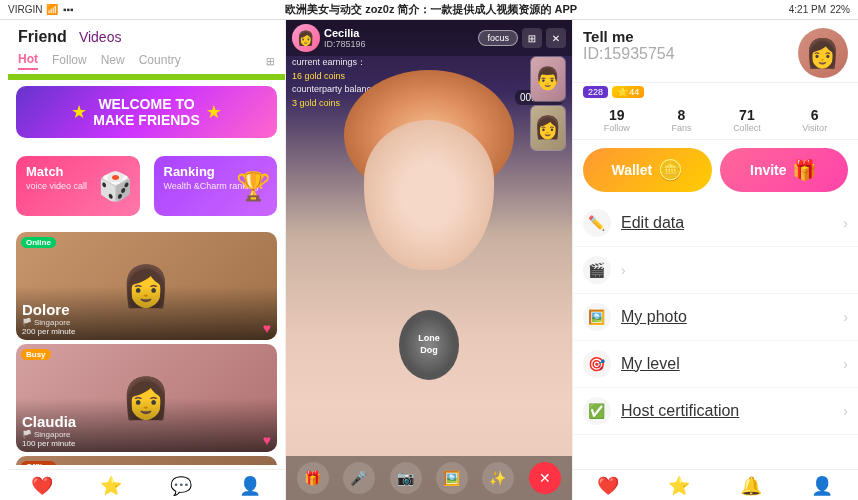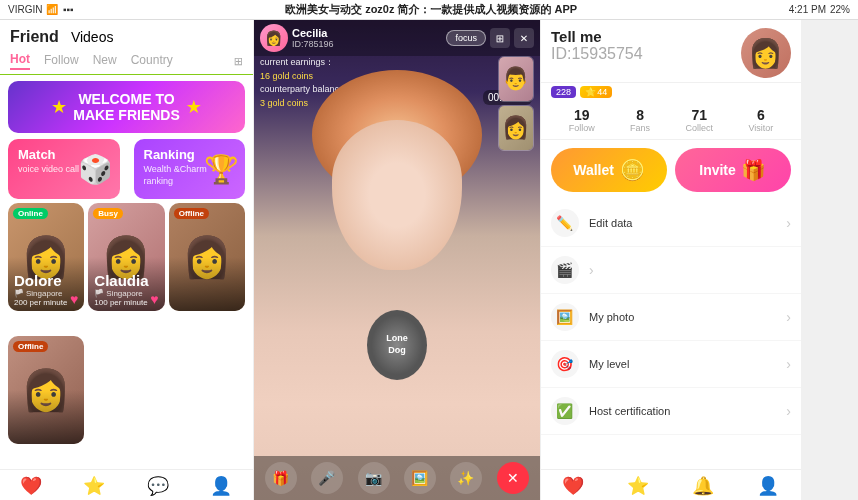--- a/index.html
+++ b/index.html
@@ -31,50 +31,51 @@
 
     
     .content-area {
       display: flex;
       flex: 1;
       overflow: hidden;
     }
 
     
     .left-panel {
-      width: 254px;
+      width: 286px;
       background: #fff;
       display: flex;
       flex-direction: column;
       border-right: 1px solid #eee;
       overflow: hidden;
+      padding-left: 8px;
     }
 
     .left-header {
       display: flex;
       align-items: center;
       padding: 8px 10px 4px;
       gap: 12px;
     }
     .left-header-title {
       font-size: 16px;
       font-weight: 700;
       color: #222;
     }
     .left-header-videos {
       font-size: 14px;
-      color: #000000;
+      color: #701a75;
     }
 
     .tab-bar {
       display: flex;
       align-items: center;
       padding: 2px 10px 4px;
       gap: 14px;
-      border-bottom: 1px solid #84cc16;
+      border-bottom: 6px solid #84cc16;
     }
     .tab-item {
       font-size: 12px;
       color: #aaa;
       padding-bottom: 2px;
       cursor: pointer;
     }
     .tab-item.active {
       color: #ff6699;
       border-bottom: 2px solid #ff6699;
@@ -103,21 +104,21 @@
     .welcome-star {
       color: #ffdd00;
       font-size: 18px;
       margin: 0 6px;
     }
 
     
     .feature-cards {
       display: flex;
       gap: 14px;
-      margin: 0 8px;
+      margin: 12px 8px;
     }
     .feature-card {
       flex: 1;
       border-radius: 10px;
       padding: 8px 10px;
       min-height: 60px;
       position: relative;
       overflow: hidden;
     }
     .feature-card.match {
@@ -141,21 +142,21 @@
       position: absolute;
       right: 6px;
       top: 50%;
       transform: translateY(-50%);
       font-size: 28px;
     }
 
     
     .user-grid {
       display: grid;
-      grid-template-columns: 1fr 1fr 1fr;
+      grid-template-columns: 1fr;
       gap: 4px;
       margin: 4px 8px;
       flex: 1;
       overflow: hidden;
     }
     .user-card {
       border-radius: 10px;
       overflow: hidden;
       position: relative;
       height: 108px;
@@ -360,21 +361,21 @@
       display: flex;
       align-items: center;
       justify-content: center;
       font-size: 14px;
       color: #fff;
     }
     .mid-btn.red { background: #ff3344; }
 
     
     .right-panel {
-      width: 261px;
+      width: 286px;
       background: #fff;
       display: flex;
       flex-direction: column;
       border-left: 1px solid #eee;
       overflow: hidden;
     }
 
     .right-top {
       display: flex;
       align-items: flex-start;
@@ -503,23 +504,24 @@
       height: 28px;
       border-radius: 50%;
       background: #f5f5f5;
       display: flex;
       align-items: center;
       justify-content: center;
       font-size: 14px;
       margin-right: 10px;
     }
     .menu-label {
-      font-size: 11px;
+      font-size: 16px;
       color: #333;
       flex: 1;
+      text-decoration: underline;
     }
     .menu-chevron {
       color: #ccc;
       font-size: 14px;
     }
 
     
     .bottom-nav-right {
       display: flex;
       justify-content: space-around;

